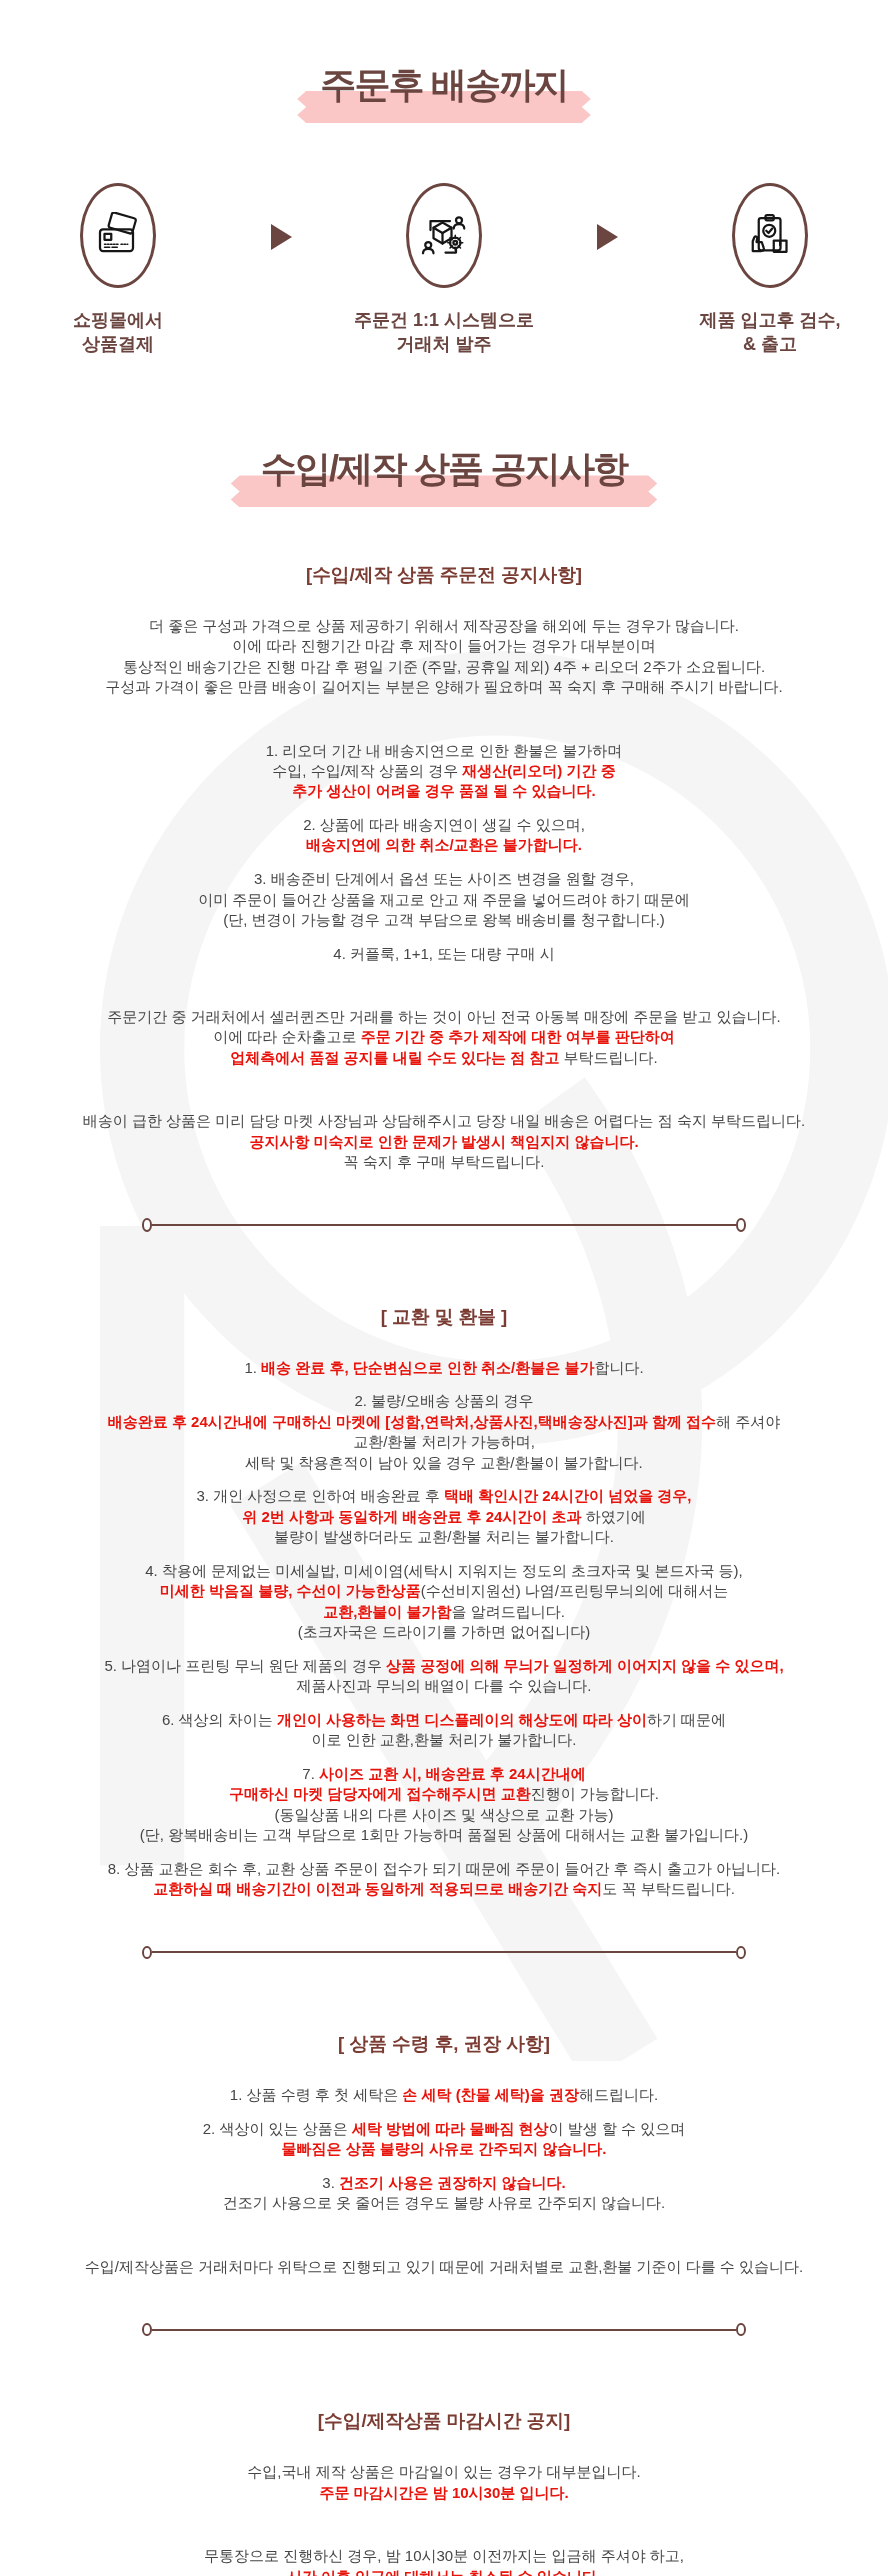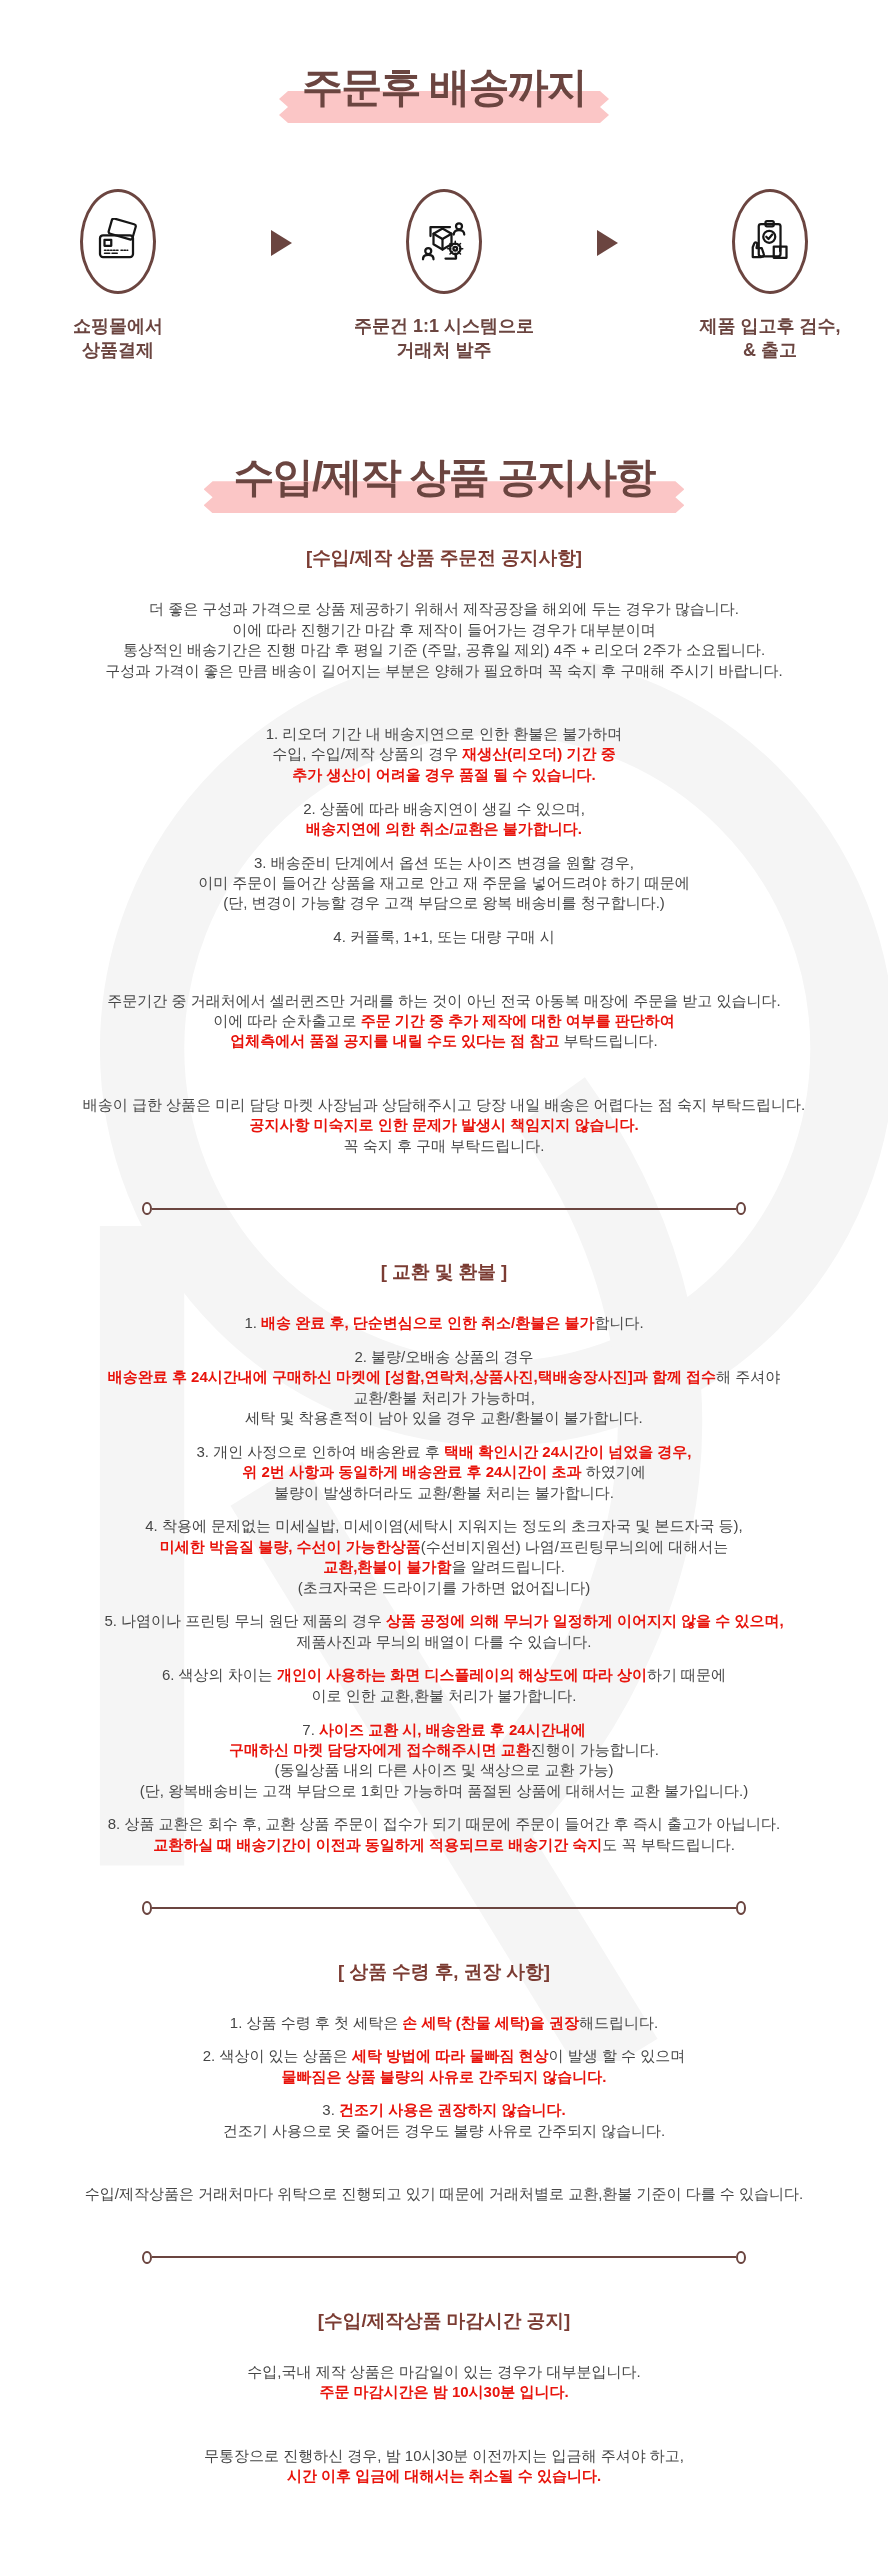--- a/index.html
+++ b/index.html
@@ -21,21 +21,21 @@
 
   
   .tape-title{display:block;text-align:center;margin:0;}
   .tape-wrap{position:relative;display:inline-block;}
   .tape{
     position:absolute;left:-23px;right:-23px;top:27px;height:32px;z-index:0;
     background:var(--pink);
     clip-path:polygon(9px 0,calc(100% - 9px) 0,100% 25%,calc(100% - 9px) 50%,100% 75%,calc(100% - 9px) 100%,9px 100%,0 75%,9px 50%,0 25%);
   }
   .tape-txt{
-    position:relative;z-index:1;font-size:41px;font-weight:800;
+    position:relative;z-index:1;font-size:36px;font-weight:800;
     color:var(--brown);letter-spacing:-1.8px;line-height:1.15;
   }
 
   
   .process{display:flex;justify-content:center;align-items:flex-start;gap:46px;margin-top:78px;}
   .step{width:213px;display:flex;flex-direction:column;align-items:center;}
   .circle{
     width:76px;height:105px;border:3.6px solid var(--brown);border-radius:50%;
     display:flex;align-items:center;justify-content:center;background:#fff;
   }
@@ -43,21 +43,21 @@
   .arrow{
     width:0;height:0;margin-top:41px;
     border-top:13.3px solid transparent;border-bottom:13.3px solid transparent;
     border-left:21px solid var(--brown);
   }
   .slabel{margin-top:19.5px;font-size:18px;font-weight:700;color:var(--brown);line-height:1.35;}
 
   .title2{margin-top:92px;text-align:center;}
 
   
-  .notice{margin-top:44px;}
+  .notice{margin-top:72px;}
   .sec-head{font-size:18.7px;font-weight:700;color:var(--maroon);margin:0 0 28px;}
   .block{margin:0 0 13.3px;}
   .block.gap{margin-top:43px;text-align:center;}
   .line{line-height:20.4px;min-height:20.4px;}
   .nm{color:var(--ink);}
   .red{color:var(--red);font-weight:700;}
 
   
   .divider{display:flex;align-items:center;width:604px;margin:46px auto 41px;}
   .ring{width:9.8px;height:13.3px;border:2.7px solid var(--brown);border-radius:50%;flex:0 0 auto;background:#fff;}

